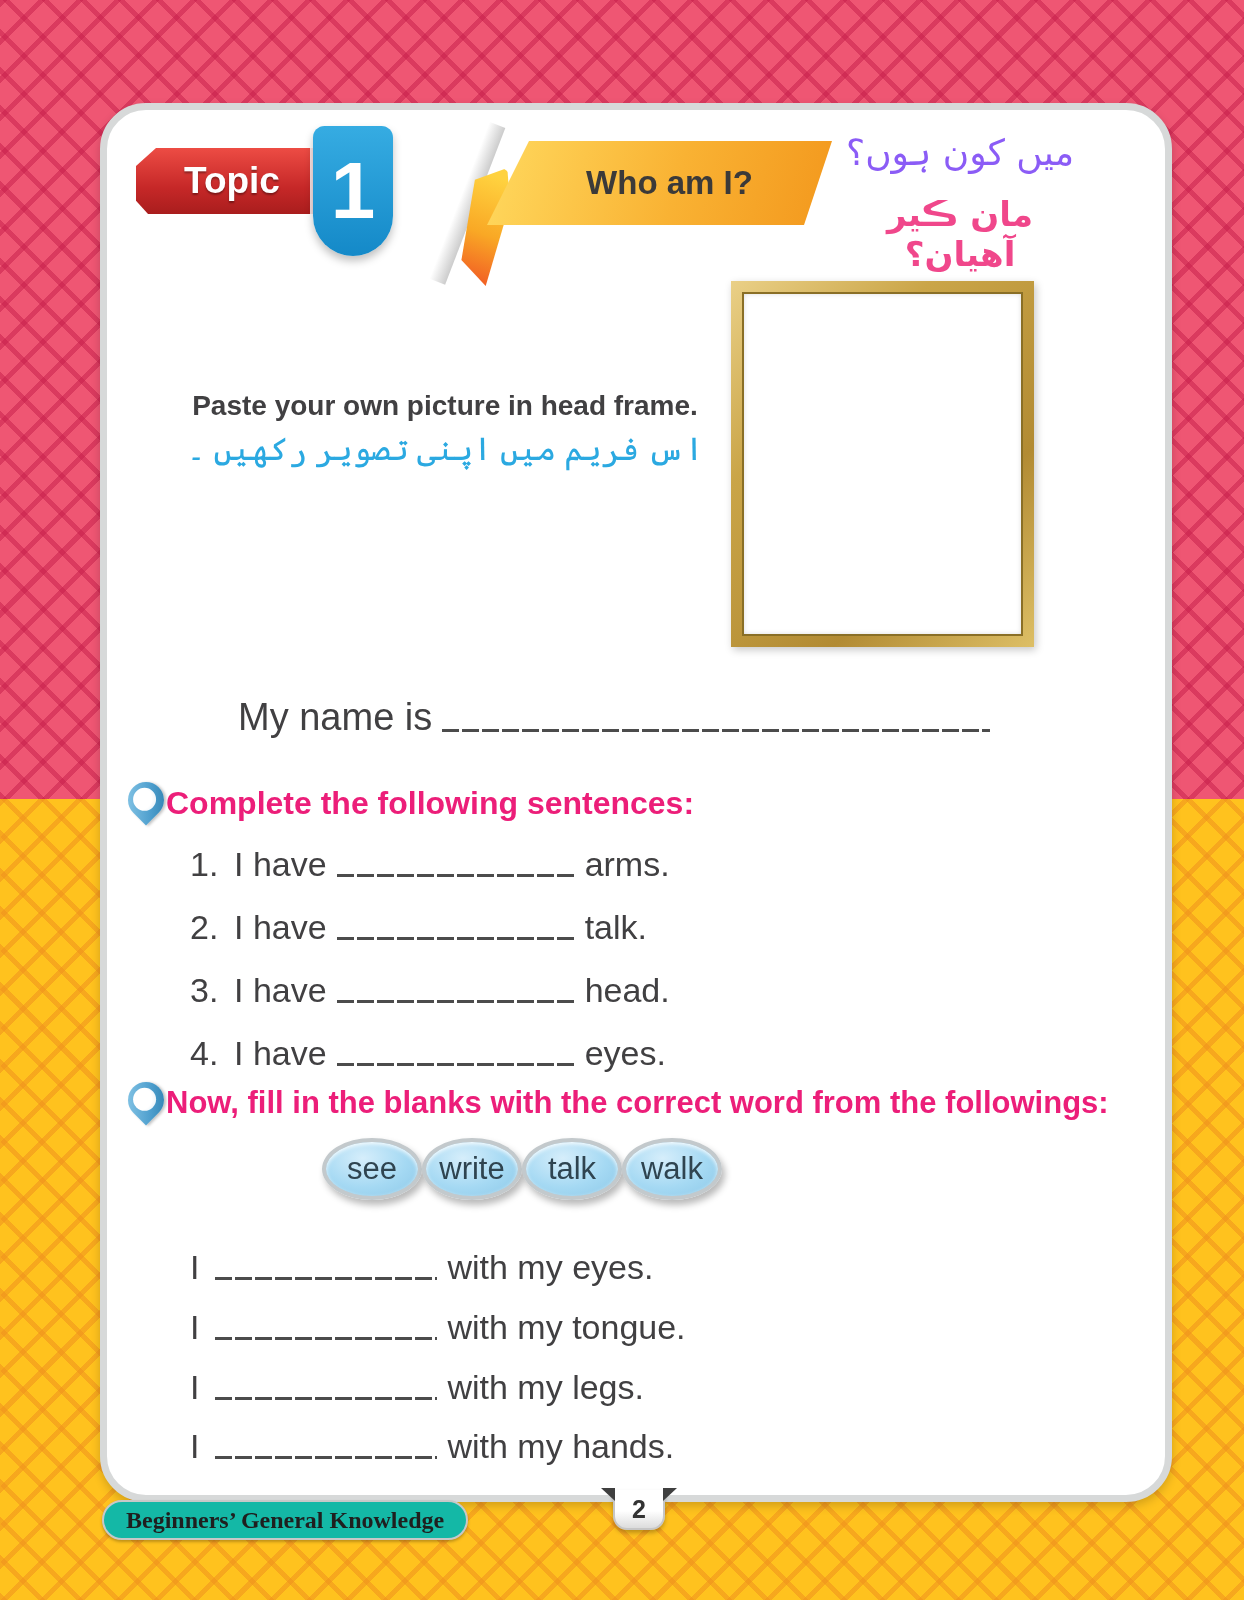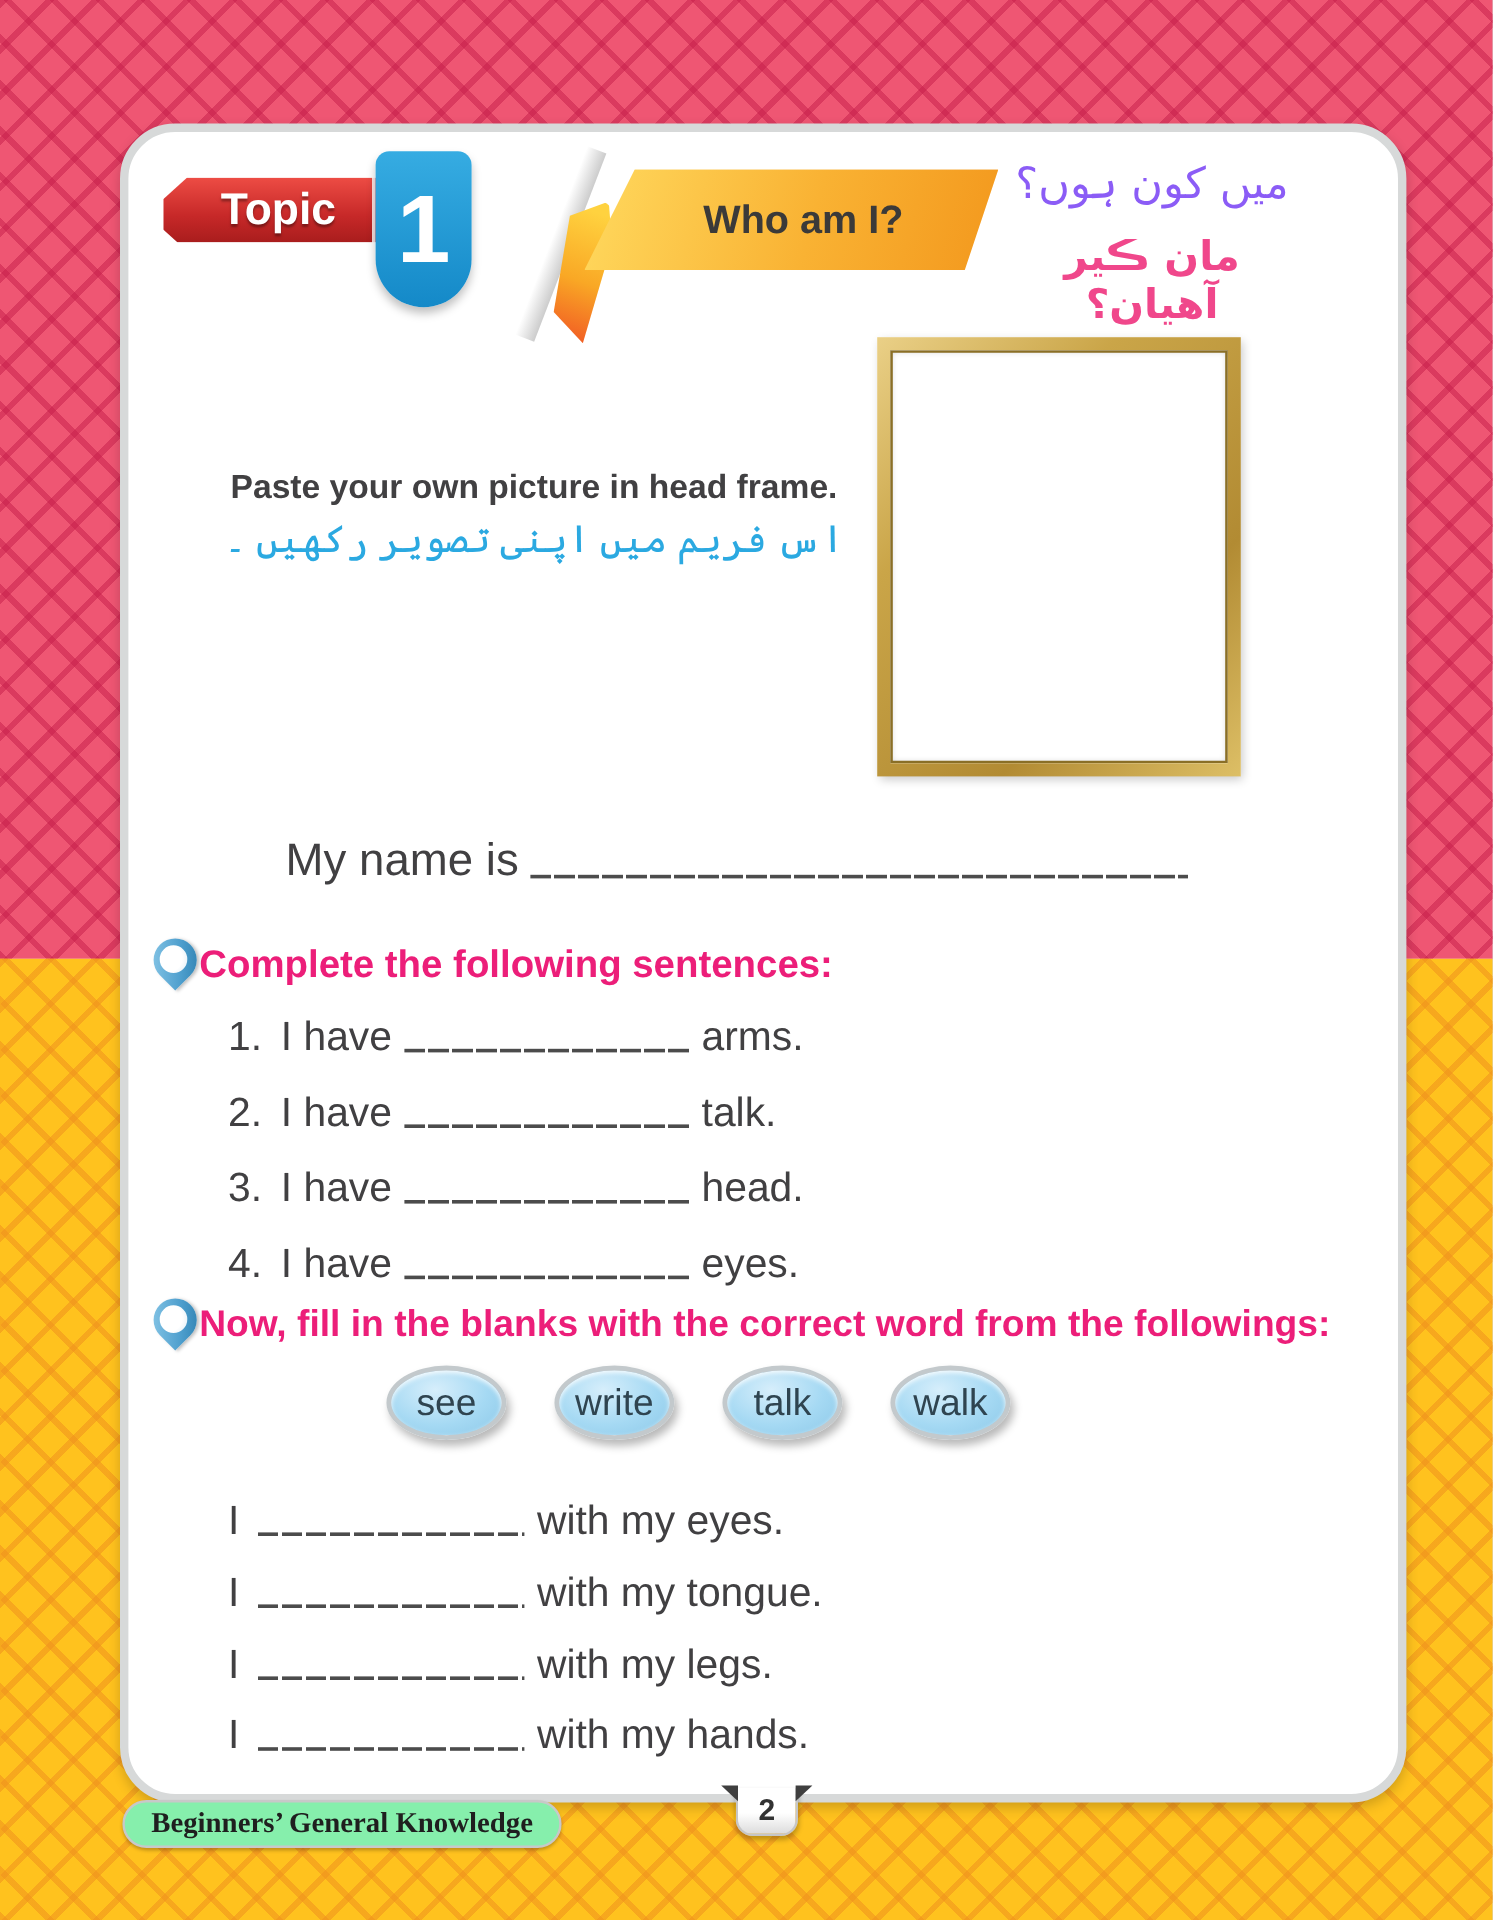--- a/index.html
+++ b/index.html
@@ -44,21 +44,21 @@
     border-radius:10px;
   }
   .ribbon-yellow {
     left:487px; top:141px; width:345px; height:84px; z-index:4;
     background:linear-gradient(105deg,#ffd95e 0%,#f9b233 55%,#f3981d 100%);
     clip-path:polygon(42px 0, 100% 0, calc(100% - 28px) 100%, 0 100%);
     display:flex; align-items:center; justify-content:center;
   }
   .ribbon-yellow span { font-size:33px; font-weight:bold; color:#3b3a39; padding-left:20px; }
   .ribbon-red {
-    left:136px; top:148px; width:192px; height:54px; z-index:3;
+    left:136px; top:148px; width:192px; height:66px; z-index:3;
     background:linear-gradient(180deg,#ed4c44 0%,#c62828 60%,#a91d1d 100%);
     clip-path:polygon(20px 0, 100% 0, 100% 100%, 12px 100%, 0 80%, 0 18px);
     display:flex; align-items:center; justify-content:center;
     border-radius:6px;
   }
   .ribbon-red span { font-size:37px; font-weight:bold; color:#fff; text-shadow:0 2px 2px rgba(0,0,0,0.35); }
   .badge {
     left:313px; top:126px; width:80px; height:130px; z-index:4;
     background:linear-gradient(180deg,#36ace2 0%,#1489c8 100%);
     border-radius:12px 12px 42px 42px;
@@ -122,31 +122,31 @@
   .heading .txt { font-size:32px; font-weight:bold; color:#ec1e79; }
   .pin-wrap { width:40px; height:50px; position:relative; flex:none; }
   .pin { position:absolute; left:2px; top:4px; width:36px; height:36px;
     background:linear-gradient(135deg,#8ecbea 0%,#4d9ecd 60%,#2a7cab 100%);
     border-radius:50% 50% 50% 0; transform:rotate(-45deg);
     box-shadow:1px 2px 3px rgba(0,0,0,0.25); }
   .pin::after { content:""; position:absolute; left:6px; top:5px; width:23px; height:23px;
     border-radius:50%; background:radial-gradient(circle at 40% 35%, #ffffff 55%, #d8e9f3); }
 
   
-  .chips { position:absolute; left:322px; top:1138px; display:flex; gap:40px; z-index:2; }
+  .chips { position:absolute; left:322px; top:1138px; display:flex; z-index:2; }
   .chip { width:100px; height:62px; border-radius:50%;
     background:radial-gradient(ellipse at 40% 30%, #d6eefb 0%, #a5d9f3 55%, #8cc8e8 100%);
     border:4px solid #c3c9cc;
     box-shadow:3px 5px 7px rgba(0,0,0,0.28), inset 0 2px 4px rgba(255,255,255,0.9);
     display:flex; align-items:center; justify-content:center;
     font-size:31px; color:#2f4450; }
 
   
   .footer-pill { left:102px; top:1500px; height:40px; line-height:36px; padding:0 22px;
-    background:#86efac; border:2px solid #c8c8c8; border-radius:20px;
+    background:#14b8a6; border:2px solid #c8c8c8; border-radius:20px;
     font-family:"Liberation Serif", serif; font-weight:bold; font-size:24px; color:#1f1f1f;
     box-shadow:0 2px 3px rgba(0,0,0,0.25); z-index:3; }
   .page-tab { left:613px; top:1490px; width:52px; height:40px; z-index:4;
     background:linear-gradient(180deg,#ffffff 55%,#dcdcdc);
     border:2px solid #c6c6c6; border-top:none; border-radius:0 0 14px 14px;
     display:flex; align-items:center; justify-content:center;
     font-size:25px; font-weight:bold; color:#333;
     box-shadow:0 3px 4px rgba(0,0,0,0.25); }
   .wing-l { position:absolute; left:-14px; top:-2px; width:0; height:0;
     border-top:13px solid #3f3f3f; border-left:14px solid transparent; }

